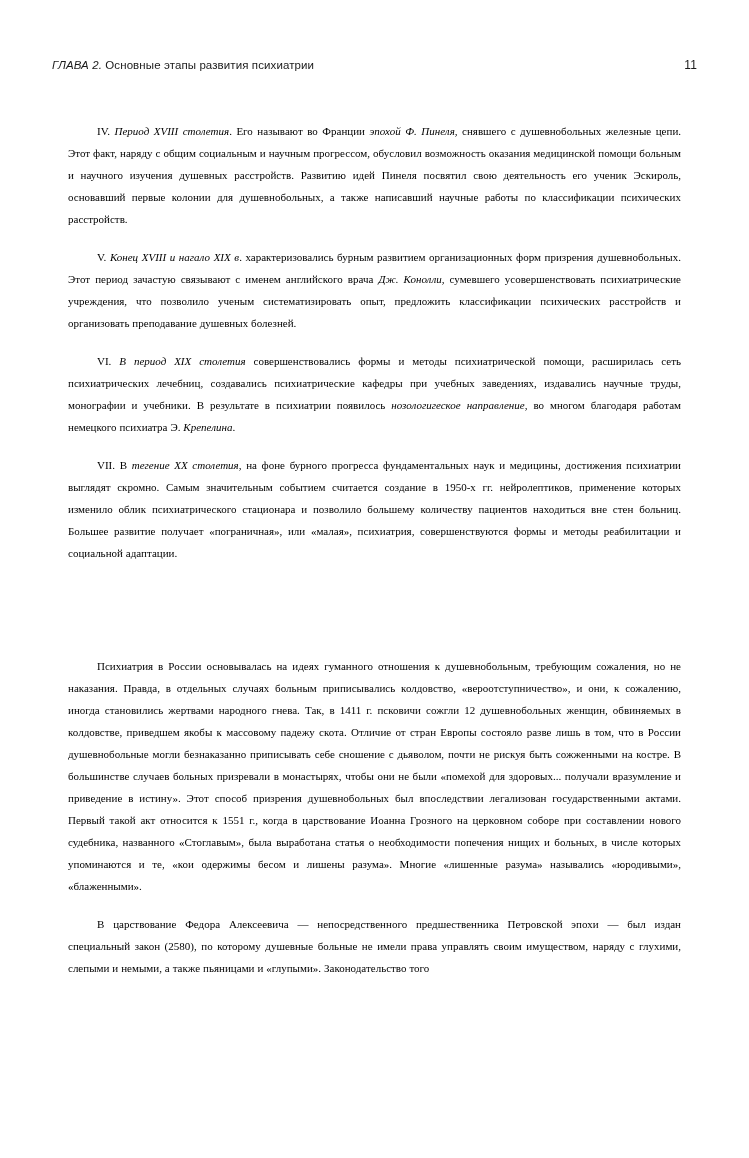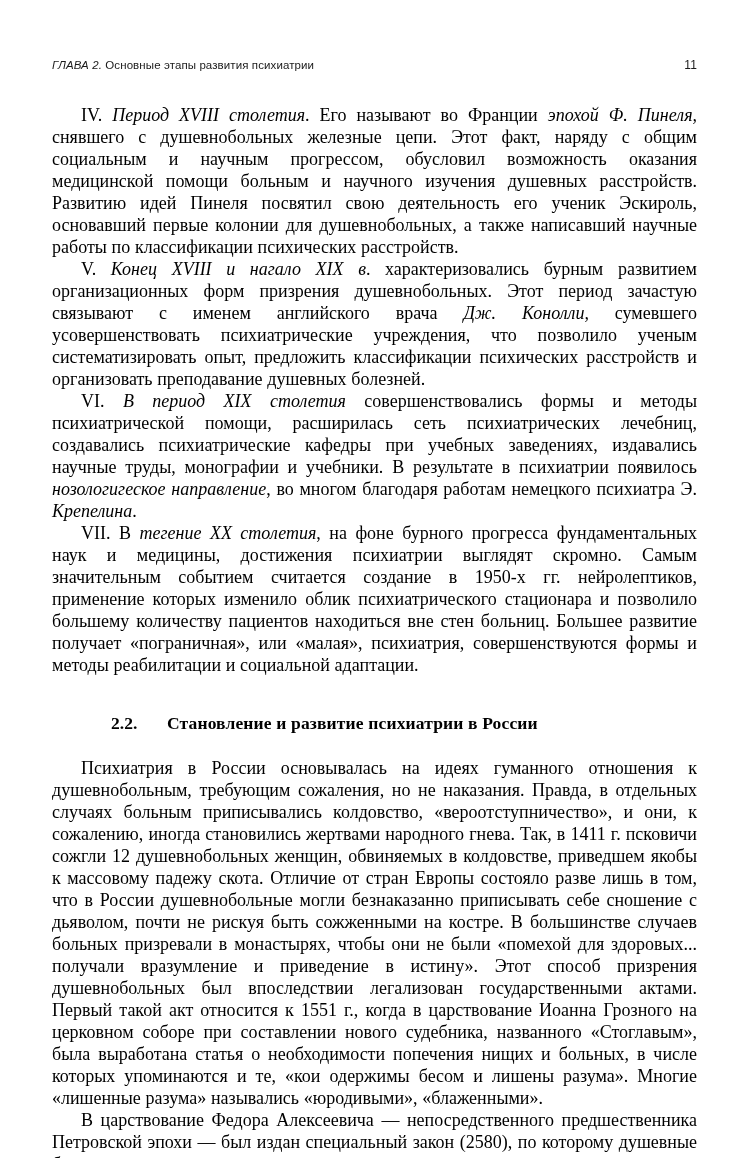--- a/index.html
+++ b/index.html
@@ -55,24 +55,24 @@
 
   
   .column {
     position: absolute;
     left: 52px;
     top: 104px;
     width: 645px;
   }
 
   p.para {
-    margin: 0;
+    margin: 16px;
     text-align: justify;
     text-justify: inter-word;
-    font-size: 18px;
+    font-size: 11px;
     line-height: 22px;
     text-indent: 29px;
     hyphens: manual;
     word-spacing: 0.2px;
     font-family: Liberation Serif, serif;
   }
   p.para.cont {
     text-indent: 29px;
   }
 
@@ -124,24 +124,20 @@
     <p class="para"><span class="roman">IV.</span> <i>Период XVIII столетия</i><span>. Его называют во Франции </span><i>эпохой Ф. Пинеля,</i><span> снявшего с душевнобольных железные цепи. Этот факт, наряду с общим социальным и научным прогрессом, обусловил возможность оказания медицинской помощи больным и научного изучения душевных расстройств. Развитию идей Пинеля посвятил свою деятельность его ученик Эскироль, основавший первые колонии для душевнобольных, а также написавший научные работы по классификации психических расстройств.</span></p>
 
     <p class="para cont"><span class="roman">V.</span> <i>Конец XVIII и нагало XIX в</i><span>. характеризовались бурным развитием организационных форм призрения душевнобольных. Этот период зачастую связывают с именем английского врача </span><i>Дж. Конолли,</i><span> сумевшего усовершенствовать психиатрические учреждения, что позволило ученым систематизировать опыт, предложить классификации психических расстройств и организовать преподавание душевных болезней.</span></p>
 
     <p class="para cont"><span class="roman">VI.</span> <i>В период XIX столетия</i><span> совершенствовались формы и методы психиатрической помощи, расширилась сеть психиатрических лечебниц, создавались психиатрические кафедры при учебных заведениях, издавались научные труды, монографии и учебники. В результате в психиатрии появилось </span><i>нозологигеское направление</i><span>, во многом благодаря работам немецкого психиатра Э. </span><i>Крепелина</i><span>.</span></p>
 
     <p class="para cont"><span class="roman">VII.</span><span> В </span><i>тегение XX столетия</i><span>, на фоне бурного прогресса фундаментальных наук и медицины, достижения психиатрии выглядят скромно. Самым значительным событием считается создание в 1950-х гг. нейролептиков, применение которых изменило облик психиатрического стационара и позволило большему количеству пациентов находиться вне стен больниц. Большее развитие получает «пограничная», или «малая», психиатрия, совершенствуются формы и методы реабилитации и социальной адаптации.</span></p>
 
     <div class="gap-before-heading"></div>
 
-    <h2 class="section-heading">
-      <span class="sec-num">2.2.</span>
-      <span class="sec-title">Становление и развитие психиатрии в России</span>
-    </h2>
 
     <div class="gap-after-heading"></div>
 
     <p class="para">Психиатрия в России основывалась на идеях гуманного отношения к душевнобольным, требующим сожаления, но не наказания. Правда, в отдельных случаях больным приписывались колдовство, «вероотступничество», и они, к сожалению, иногда становились жертвами народного гнева. Так, в 1411 г. псковичи сожгли 12 душевнобольных женщин, обвиняемых в колдовстве, приведшем якобы к массовому падежу скота. Отличие от стран Европы состояло разве лишь в том, что в России душевнобольные могли безнаказанно приписывать себе сношение с дьяволом, почти не рискуя быть сожженными на костре. В большинстве случаев больных призревали в монастырях, чтобы они не были «помехой для здоровых... получали вразумление и приведение в истину». Этот способ призрения душевнобольных был впоследствии легализован государственными актами. Первый такой акт относится к 1551 г., когда в царствование Иоанна Грозного на церковном соборе при составлении нового судебника, названного «Стоглавым», была выработана статья о необходимости попечения нищих и больных, в числе которых упоминаются и те, «кои одержимы бесом и лишены разума». Многие «лишенные разума» назывались «юродивыми», «блаженными».</p>
 
     <p class="para cont">В царствование Федора Алексеевича — непосредственного предшественника Петровской эпохи — был издан специальный закон (2580), по которому душевные больные не имели права управлять своим имуществом, наряду с глухими, слепыми и немыми, а также пьяницами и «глупыми». Законодательство того</p>
 
   </div>
 </div>
 

